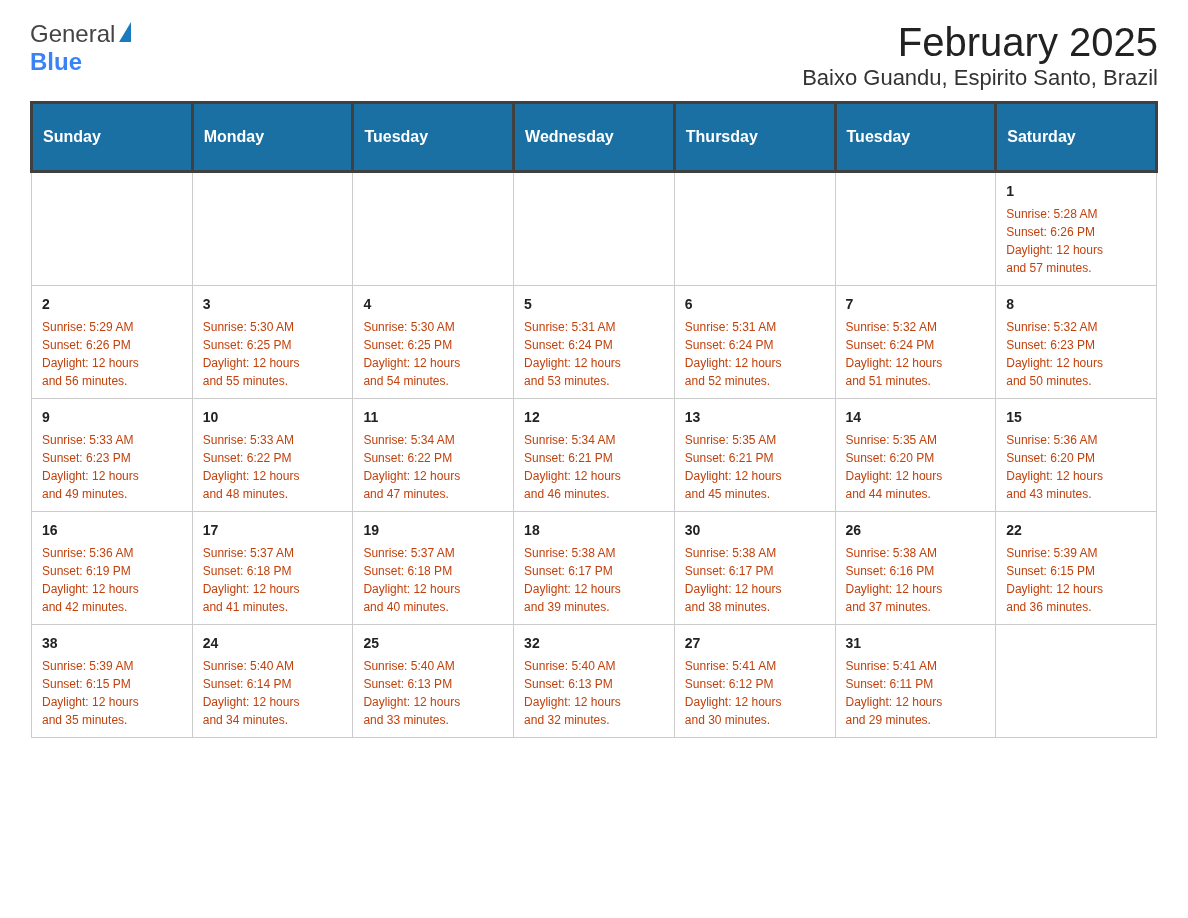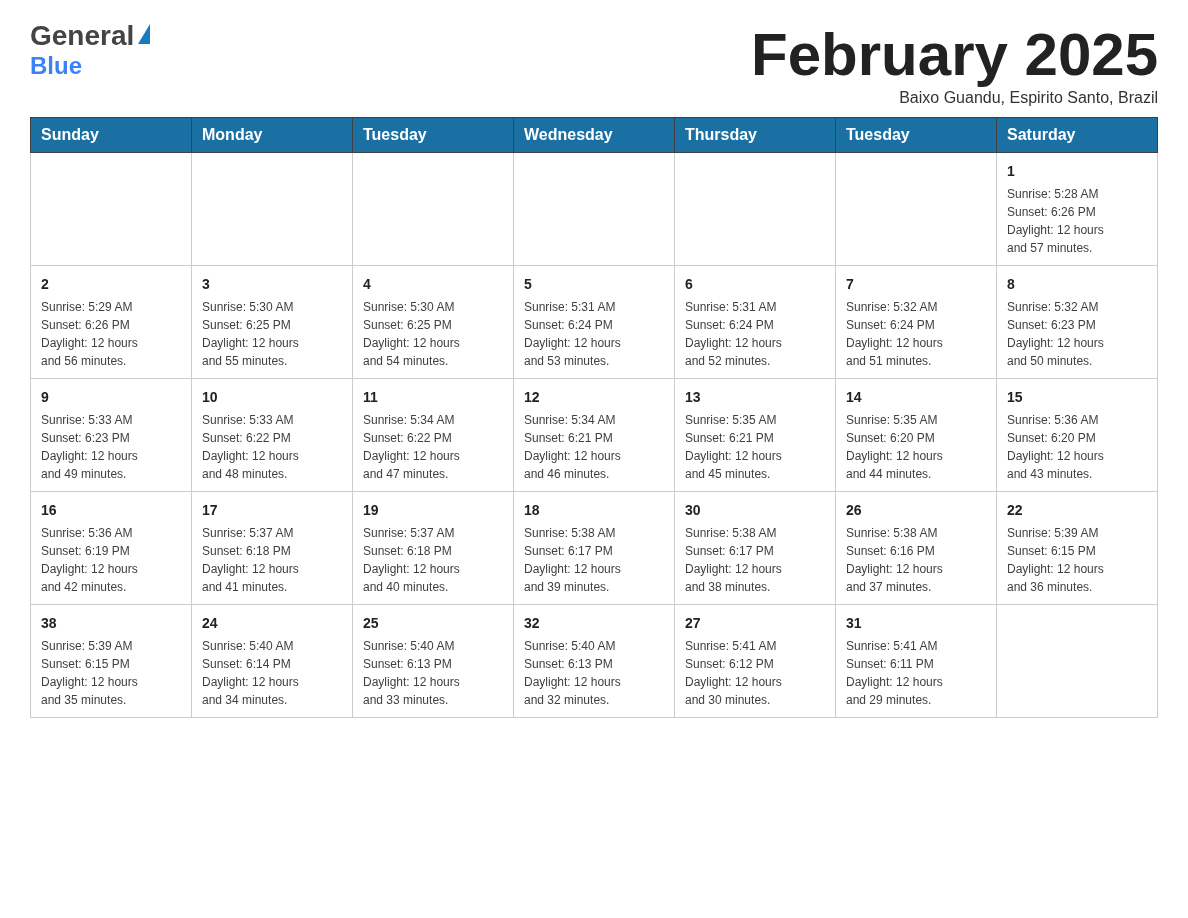--- a/index.html
+++ b/index.html
@@ -18,42 +18,42 @@
     }
     .logo {
       display: flex;
       flex-direction: column;
       align-items: flex-start;
     }
     .title-block {
       text-align: right;
     }
     .title-block h1 {
-      font-size: 60px;
-      font-weight: bold;
+      font-size: 40px;
+      font-weight: normal;
       color: #222;
     }
     .title-block h2 {
-      font-size: 16px;
+      font-size: 22px;
       font-weight: normal;
       color: #333;
     }
     .calendar {
       width: 100%;
       border-collapse: collapse;
       margin-top: 10px;
     }
     .calendar thead tr th {
       background-color: #1a6fa3;
       color: #fff;
       text-align: left;
-      padding: 8px 10px;
+      padding: 24px 10px;
       font-size: 16px;
       font-weight: bold;
-      border: 1px solid #404040;
+      border: 3px solid #404040;
     }
     .calendar tbody tr td {
       vertical-align: top;
       padding: 8px 10px;
       border: 1px solid #ccc;
       width: calc(100% / 7);
       min-height: 110px;
       height: 110px;
       font-size: 12.5px;
       color: #333;
@@ -64,30 +64,30 @@
     }
     .day-number {
       font-size: 14px;
       font-weight: bold;
       color: #222;
       display: block;
       margin-bottom: 3px;
     }
     .day-info {
       font-size: 12px;
-      color: #404040;
+      color: #c2410c;
       line-height: 1.5;
     }
     .logo-row {
       display: flex;
       align-items: center;
     }
     .logo-general {
-      font-size: 28px;
-      font-weight: bold;
+      font-size: 24px;
+      font-weight: normal;
       color: #444;
     }
     .logo-triangle {
       display: inline-block;
       margin-left: 4px;
       width: 0;
       height: 0;
       border-left: 12px solid transparent;
       border-bottom: 20px solid #1a7abf;
       vertical-align: middle;

